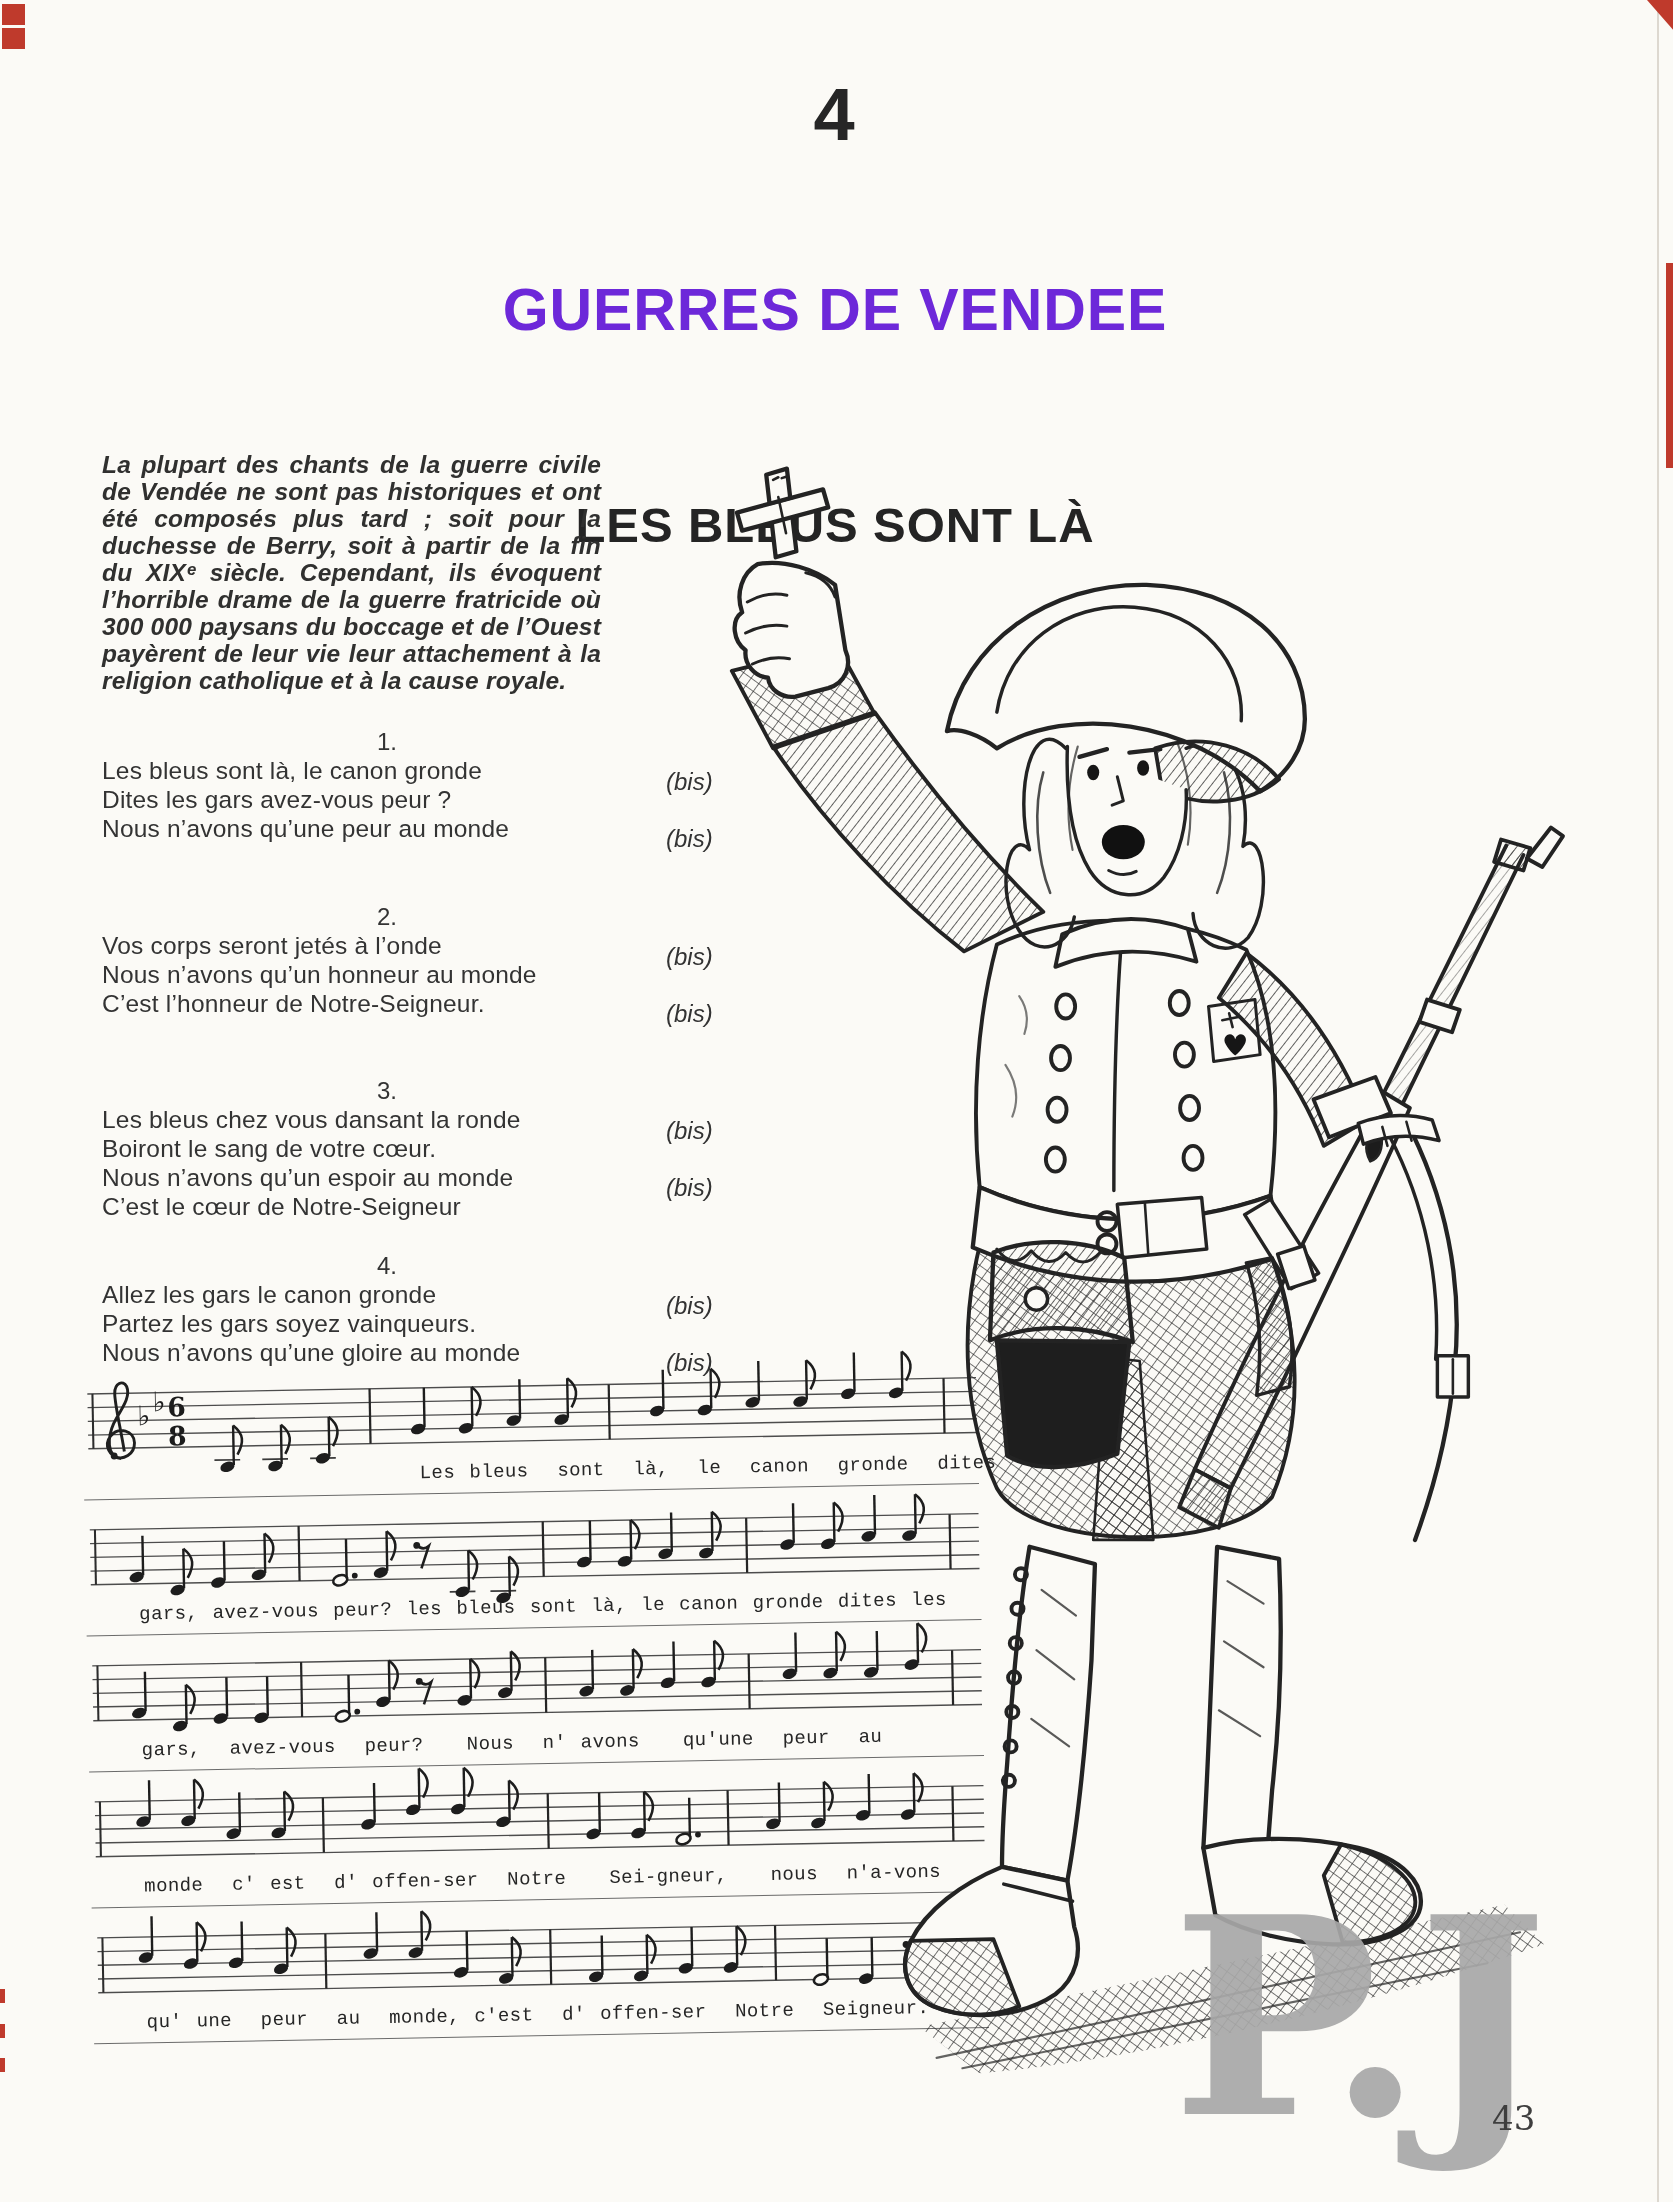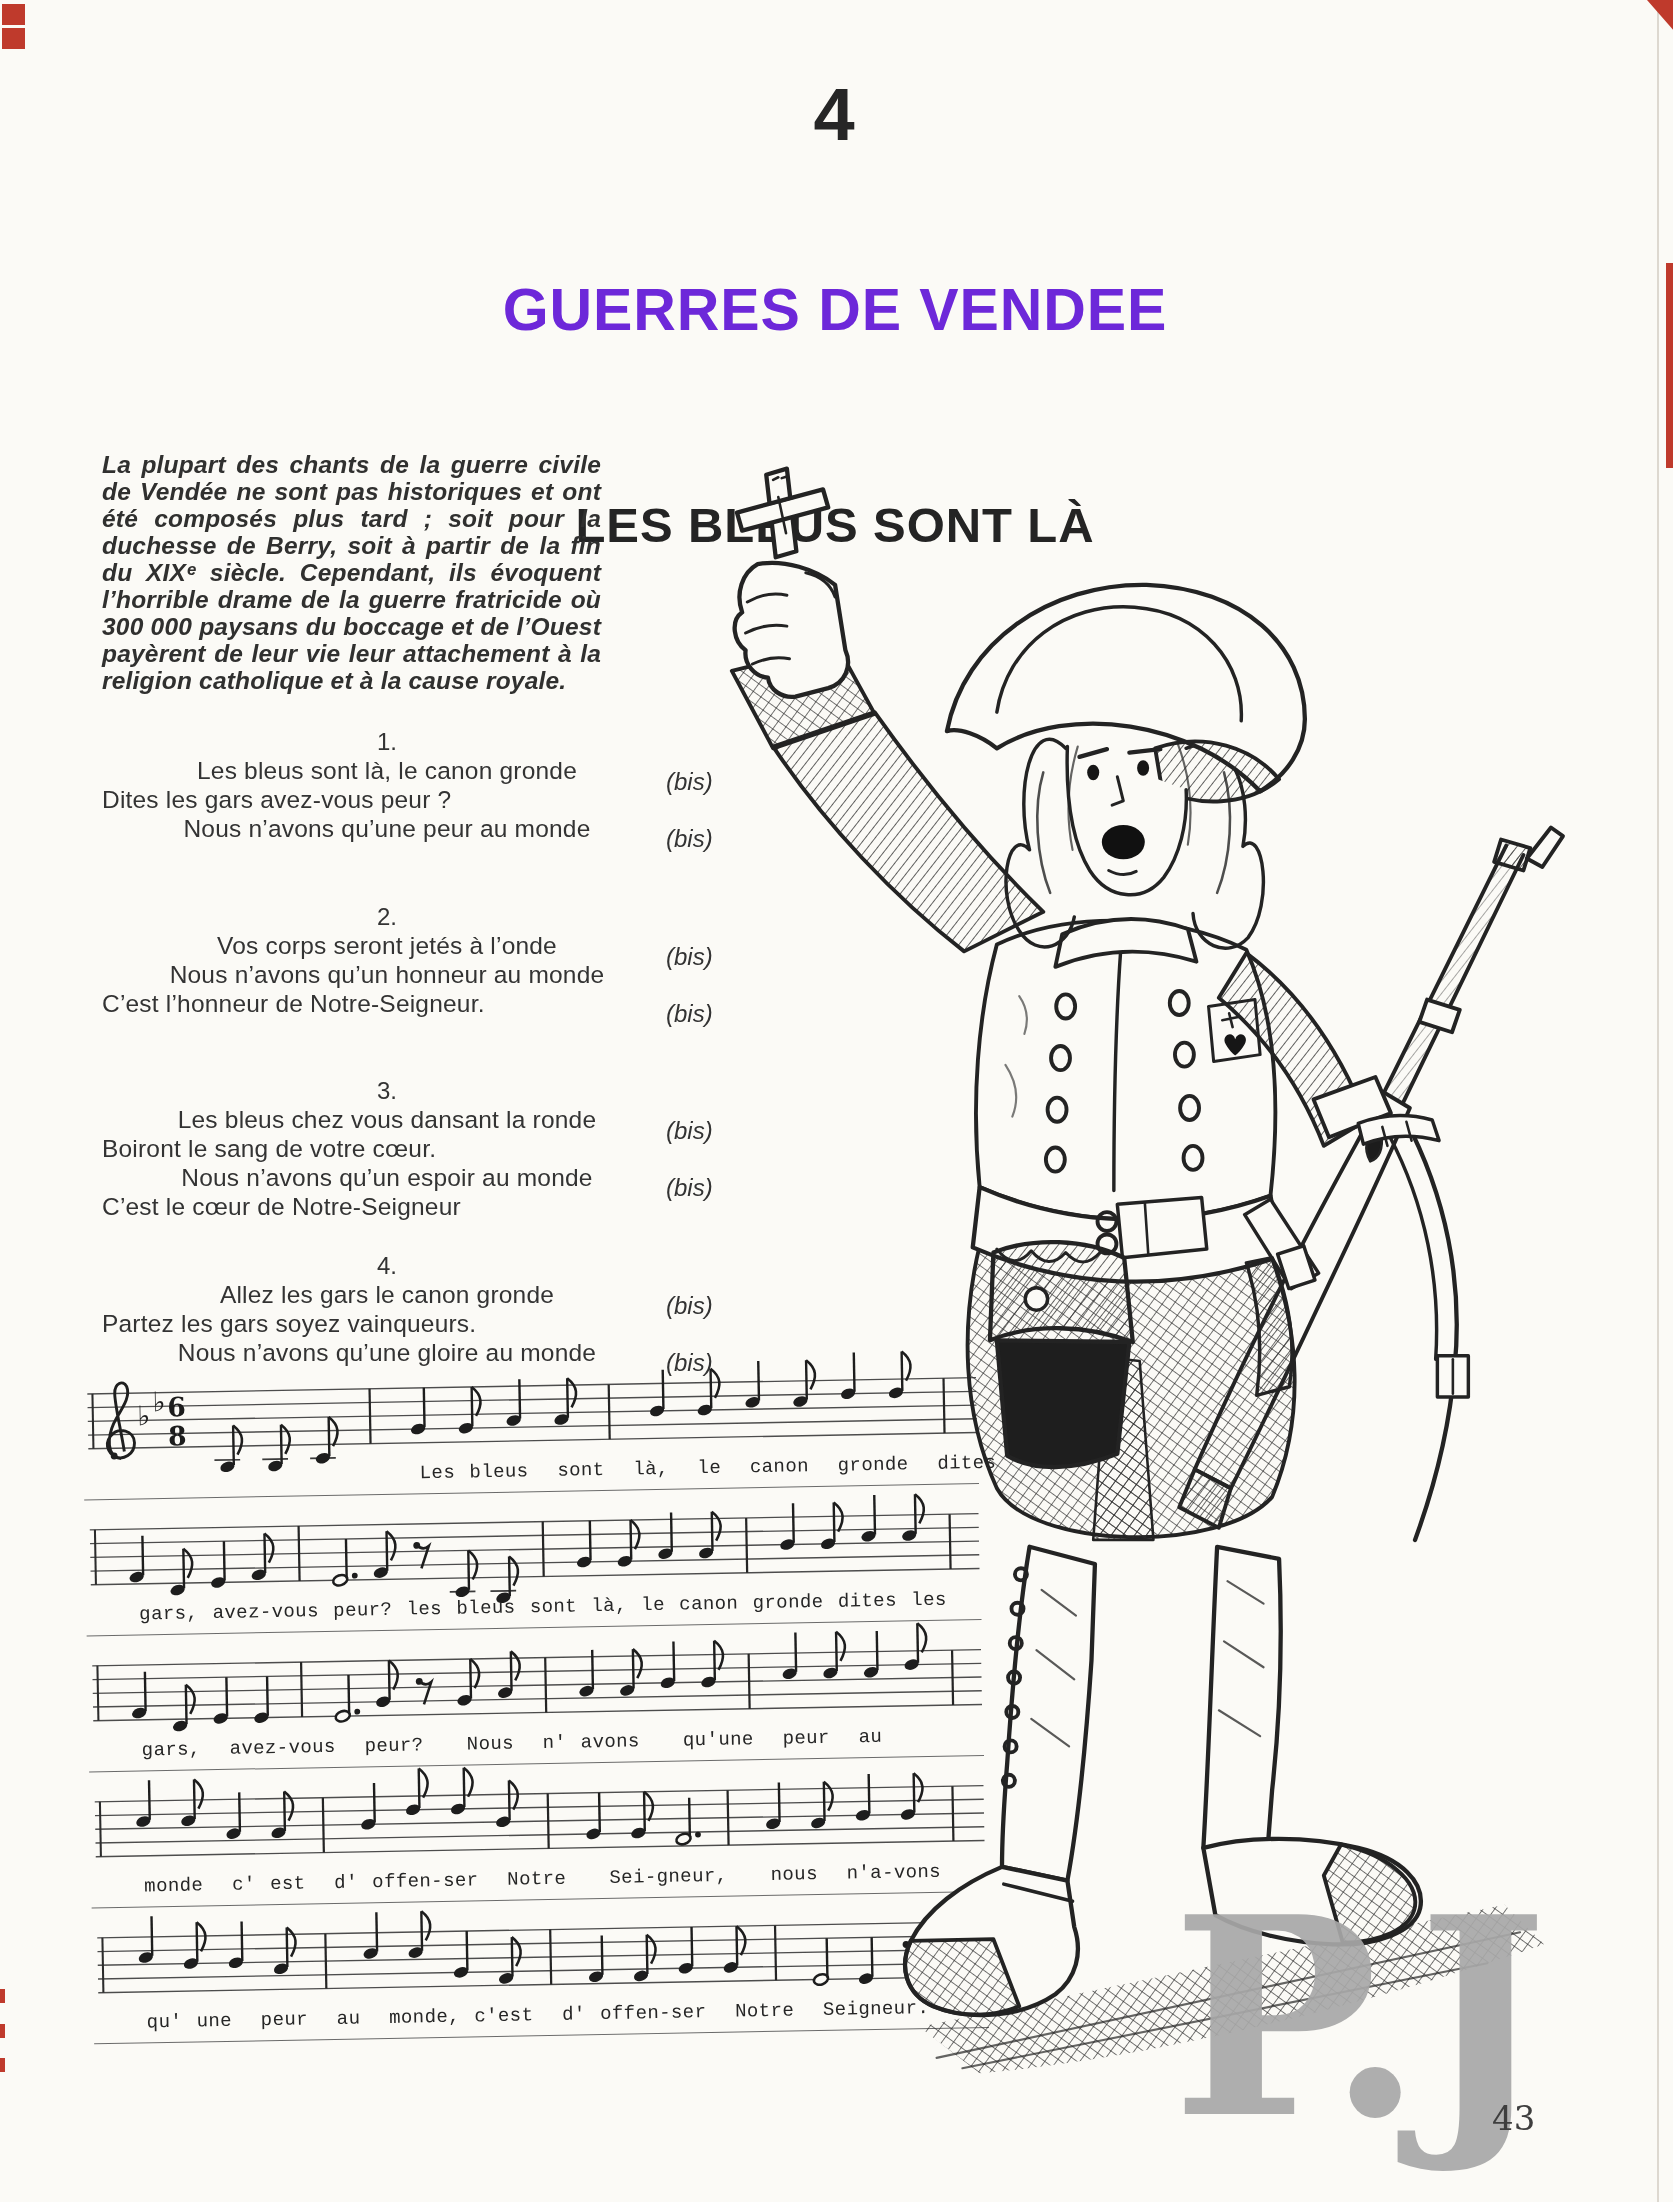--- a/index.html
+++ b/index.html
@@ -19,21 +19,21 @@
   .intro{
     left:102px;top:451px;width:499px;
     font-style:italic;font-size:24.5px;line-height:27px;
     text-align:justify;color:#30302f;letter-spacing:0.2px;font-weight:bold;
   }
   
   .verse{left:102px;width:570px;}
   .v1{top:727px;} .v2{top:902px;} .v3{top:1076px;} .v4{top:1251px;}
   .vnum{text-align:center;font-size:24px;line-height:29px;color:#333;}
   .vline{font-size:24.5px;line-height:29px;color:#333;letter-spacing:0.2px;white-space:nowrap;}
-  .vline.c{text-align:center;}
+  .vline.c{text-align:left;}
   .bis{position:absolute;left:564px;font-style:italic;font-size:24px;color:#333;}
   .bis.b1{top:41px;} .bis.b2{top:98px;}
   
   .music{left:82px;top:1373px;width:899px;transform:rotate(-1.05deg);transform-origin:26px 8.6px;}
   .mrow{position:relative;height:136px;}
   svg.stave{position:absolute;left:0;top:0;width:899px;height:96px;overflow:visible;}
   .lyr{
     position:absolute;top:95px;left:0;width:895px;height:32px;
     border-bottom:1.5px solid #6a6a6a;
     font-family:"Liberation Mono","DejaVu Sans Mono",monospace;

